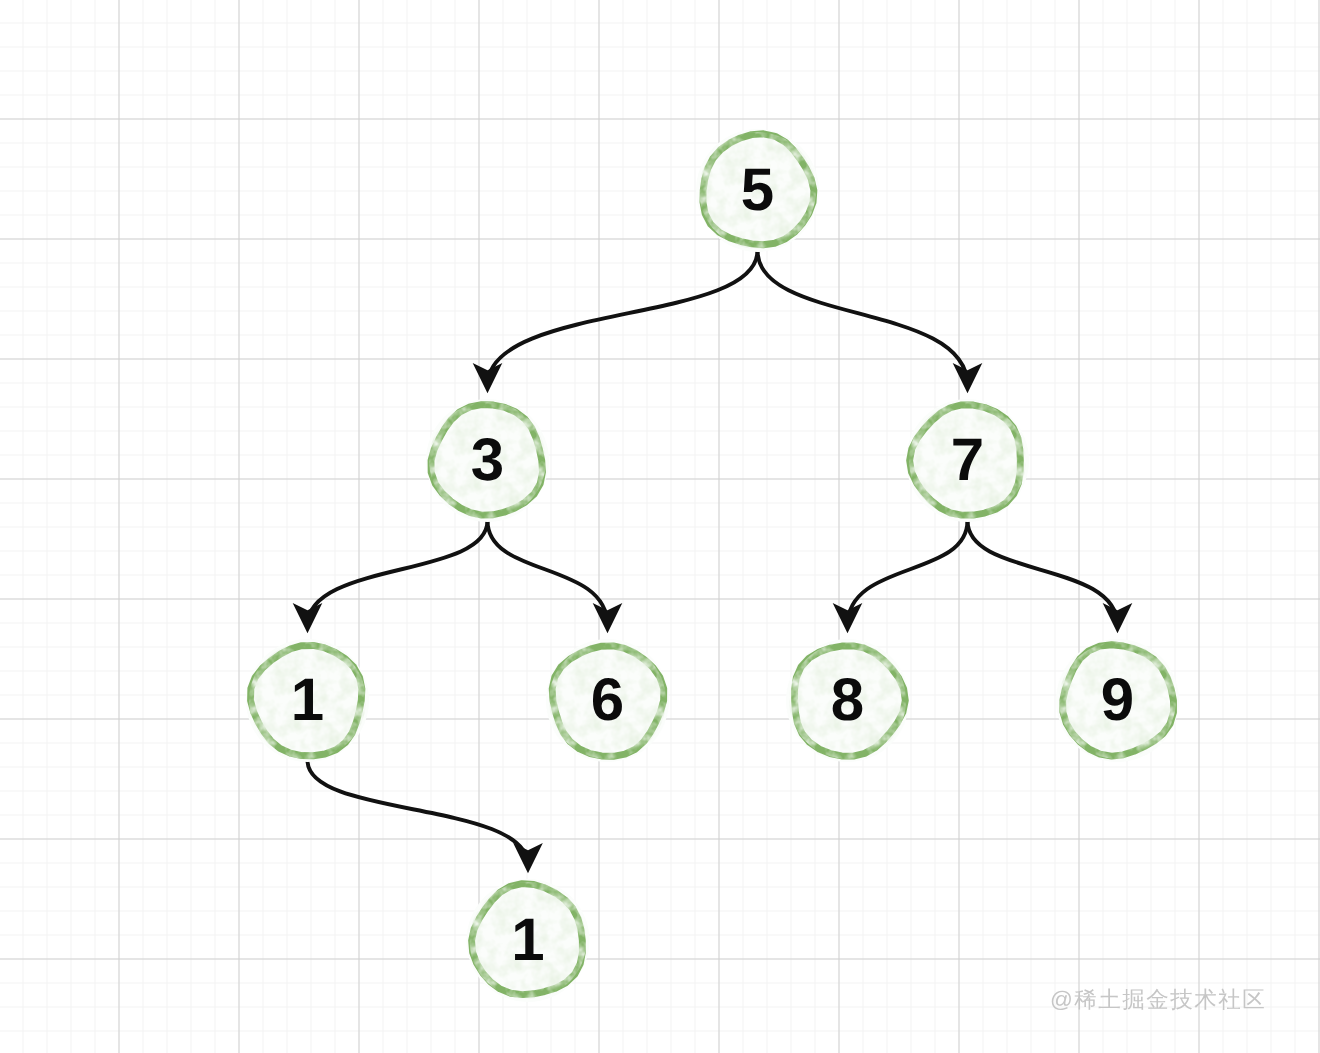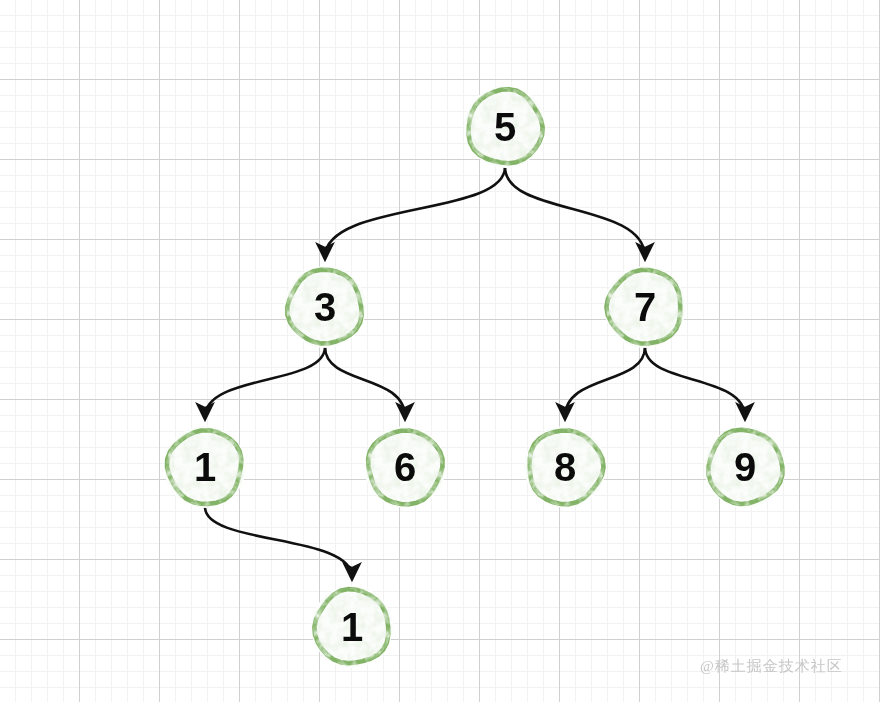--- a/index.html
+++ b/index.html
@@ -68,21 +68,21 @@
     top: 2px;
     right: 2px;
     bottom: 2px;
     border-radius: 50%;
     overflow: hidden;
     z-index: 1;
     pointer-events: none;
   }
   .watermark {
     position: absolute;
-    font-family: Liberation Serif, serif;
+    font-family: Liberation Sans, sans-serif;
     font-size: 15px;
     color: #c6c6c6;
     letter-spacing: 1px;
     white-space: nowrap;
     user-select: none;
   }
 </style>
 </head>
 <body>
 

